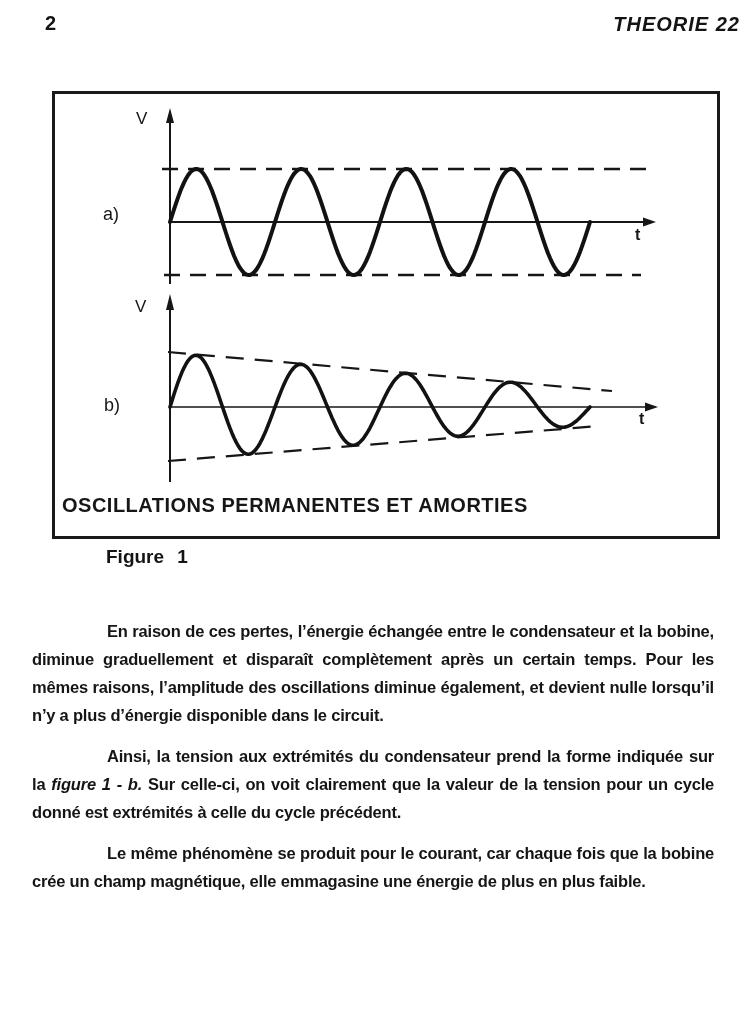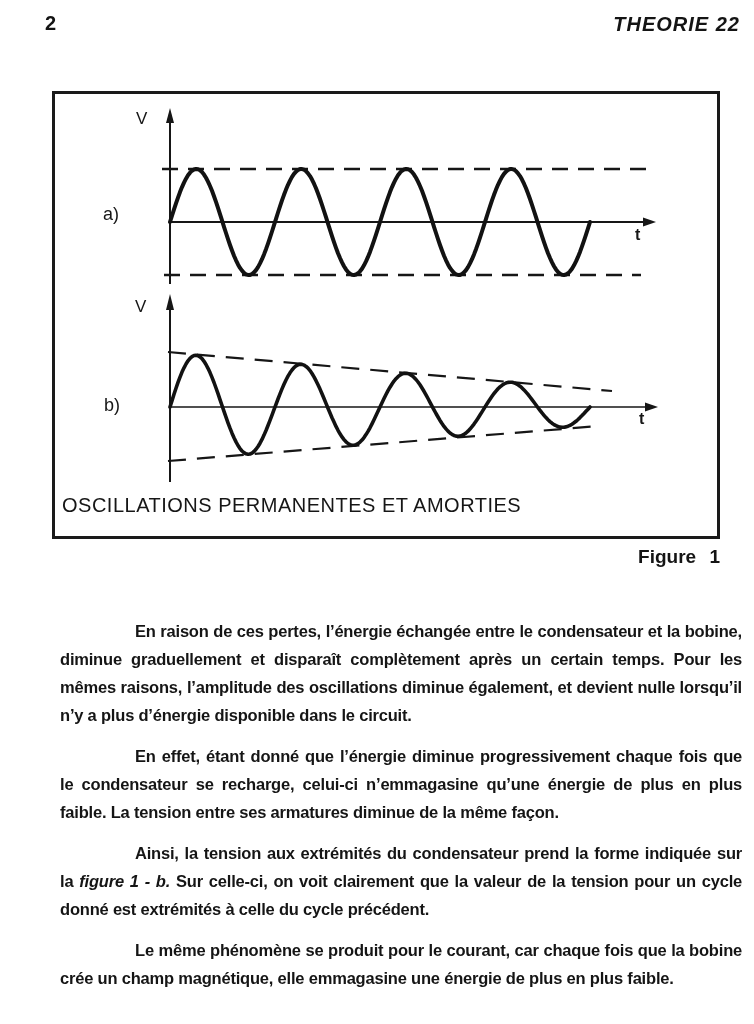--- a/index.html
+++ b/index.html
@@ -20,30 +20,30 @@
     position:absolute;left:52px;top:91px;width:662px;height:442px;
     border:3px solid #1a1a1a;background:#fff;
   }
   .figure-box svg{position:absolute;left:0;top:0;}
   .fig-lbl{position:absolute;font-weight:400;color:#161616;line-height:1;}
   .lbl-v{font-size:17px;}
   .lbl-t{font-size:16px;font-weight:700;}
   .lbl-ab{font-size:18px;}
   .box-caption{
     position:absolute;left:7px;top:400px;
-    font-size:20px;font-weight:400;letter-spacing:0.5px;color:#161616;
+    font-size:20px;font-weight:700;letter-spacing:0.5px;color:#161616;
     white-space:nowrap;
   }
   .fig-caption{
     position:absolute;left:52px;top:546px;width:668px;padding-left:54px;
-    box-sizing:border-box;text-align:right;
+    box-sizing:border-box;text-align:left;
     font-size:19px;font-weight:700;word-spacing:8px;color:#141414;
   }
   .body-text{
-    position:absolute;left:60px;top:617px;width:682px;
+    position:absolute;left:32px;top:617px;width:682px;
   }
   .body-text p{
     margin:0 0 13px 0;
     font-size:16.5px;line-height:28px;font-weight:700;letter-spacing:-0.2px;
     text-align:justify;text-indent:75px;color:#151515;
   }
   .body-text p i{font-style:italic;}
 </style>
 </head>
 <body>
@@ -81,18 +81,17 @@
     <span class="fig-lbl lbl-ab" style="left:49px;top:302px">b)</span>
     <span class="fig-lbl lbl-t" style="left:584px;top:317px">t</span>
 
     <div class="box-caption">OSCILLATIONS PERMANENTES ET AMORTIES</div>
   </div>
 
   <div class="fig-caption">Figure 1</div>
 
   <div class="body-text">
     <p>En raison de ces pertes, l’énergie échangée entre le condensateur et la bobine, diminue graduellement et disparaît complètement après un certain temps. Pour les mêmes raisons, l’amplitude des oscillations diminue également, et devient nulle lorsqu’il n’y a plus d’énergie disponible dans le circuit.</p>
-    <p>En effet, étant donné que l’énergie diminue progressivement chaque fois que le condensateur se recharge, celui-ci n’emmagasine qu’une énergie de plus en plus faible. La tension entre ses armatures diminue de la même façon.</p>
     <p><span>Ainsi, la tension aux extrémités du condensateur prend la forme indiquée sur la </span><i>figure 1 - b.</i><span> Sur celle-ci, on voit clairement que la valeur de la tension pour un cycle donné est extrémités à celle du cycle précédent.</span></p>
     <p>Le même phénomène se produit pour le courant, car chaque fois que la bobine crée un champ magnétique, elle emmagasine une énergie de plus en plus faible.</p>
   </div>
 
 </div>
 
 </body></html>

